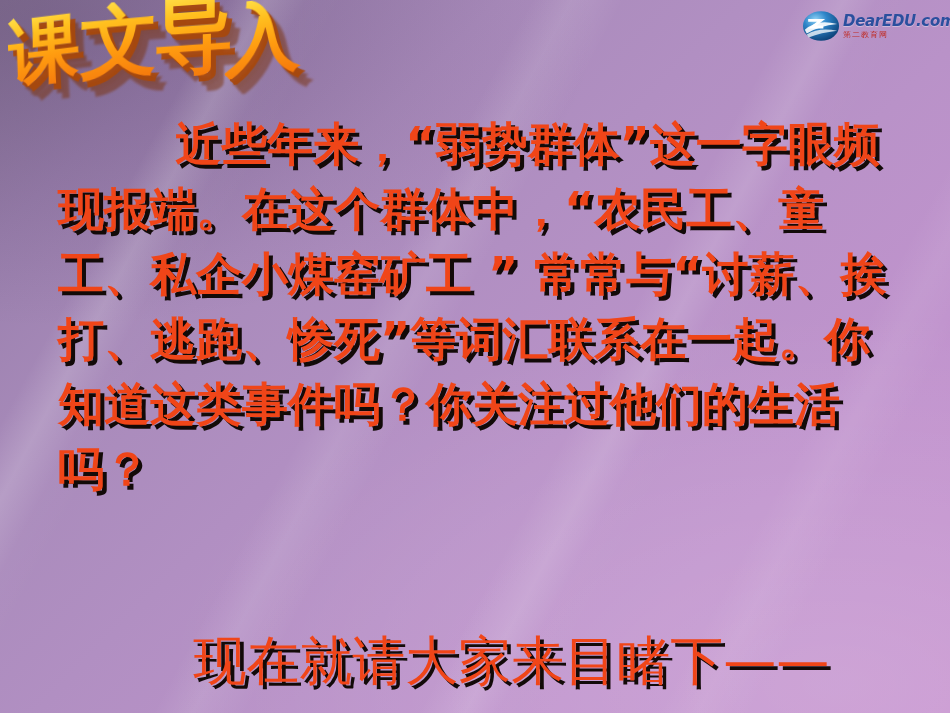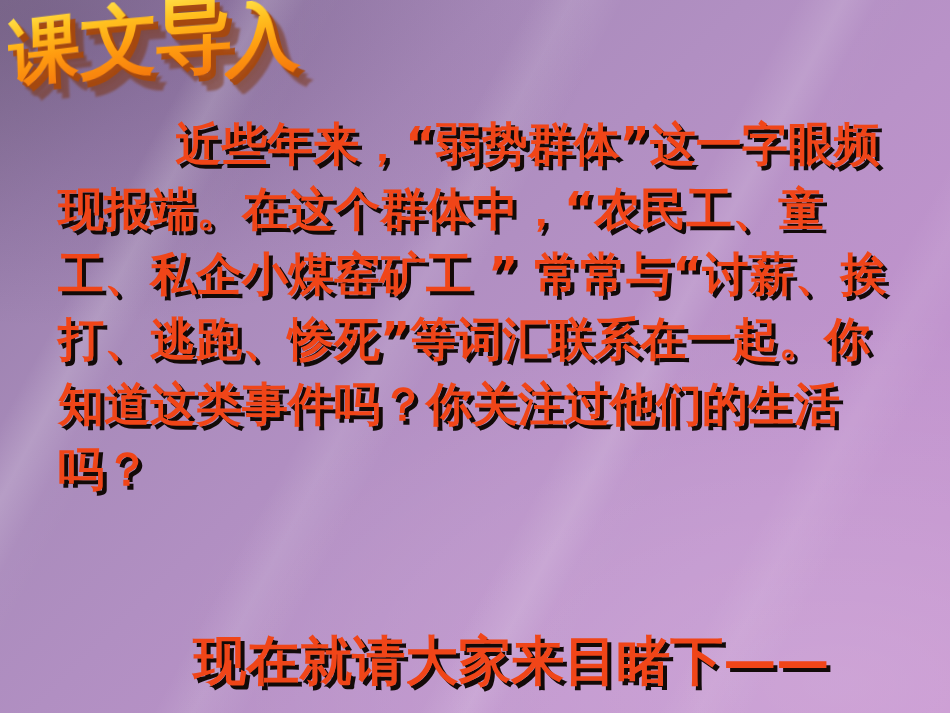--- a/index.html
+++ b/index.html
@@ -130,21 +130,21 @@
   }
   .body-text .para { margin: 0; }
   .indent2 { display: inline-block; width: 2.55em; }
   .closing {
     position: absolute;
     left: 58px;
     top: 630px;
     width: 860px;
     z-index: 4;
     font-family: "DejaVu Sans", "Liberation Sans", sans-serif;
-    font-weight: bold;
+    font-weight: normal;
     font-size: 53px;
     line-height: 62px;
     color: #f04518;
     text-shadow: 4px 4px 0 #120a08;
     white-space: nowrap;
   }
 </style>
 </head>
 <body>
 
@@ -154,20 +154,39 @@
 
   <div class="title-art">
     <div class="title-chars">
       <span class="tchar c0">课</span>
       <span class="tchar c1">文</span>
       <span class="tchar c2">导</span>
       <span class="tchar c3">入</span>
     </div>
   </div>
 
+  <div class="logo">
+    <svg class="logo-globe" viewBox="0 0 40 40">
+      <defs>
+        <radialGradient id="gsph" cx="35%" cy="28%" r="78%">
+          <stop offset="0%" stop-color="#8fd2f5"></stop>
+          <stop offset="40%" stop-color="#2f86c9"></stop>
+          <stop offset="100%" stop-color="#0b3f75"></stop>
+        </radialGradient>
+      </defs>
+      <ellipse cx="20" cy="20" rx="19" ry="15.5" fill="url(#gsph)"></ellipse>
+      <path d="M3 24 Q16 12 37 18 Q18 20 5 28 Z" fill="#ffffff" opacity="0.9"></path>
+      <path d="M5 29 Q18 21 37 25 Q20 27 7 32 Z" fill="#ffffff" opacity="0.75"></path>
+      <path d="M8 14 h12 l-9 7 h10" stroke="#ffffff" stroke-width="3" fill="none" stroke-linecap="square"></path>
+    </svg>
+    <div class="logo-text">
+      <span class="logo-main">DearEDU.com</span>
+      <span class="logo-sub">第二教育网</span>
+    </div>
+  </div>
 
   <div class="body-text">
     <p class="para"><span class="indent2"></span><span>近些年来，“弱势群体”这一字眼频现报端。在这个群体中，“农民工、童工、私企小煤窑矿工 ”  常常与“讨薪、挨打、逃跑、惨死”等词汇联系在一起。你知道这类事件吗？你关注过他们的生活吗？</span></p>
   </div>
 
   <div class="closing"><span class="indent2"></span><span>现在就请大家来目睹下——</span></div>
 
 </div>
 
 </body></html>

